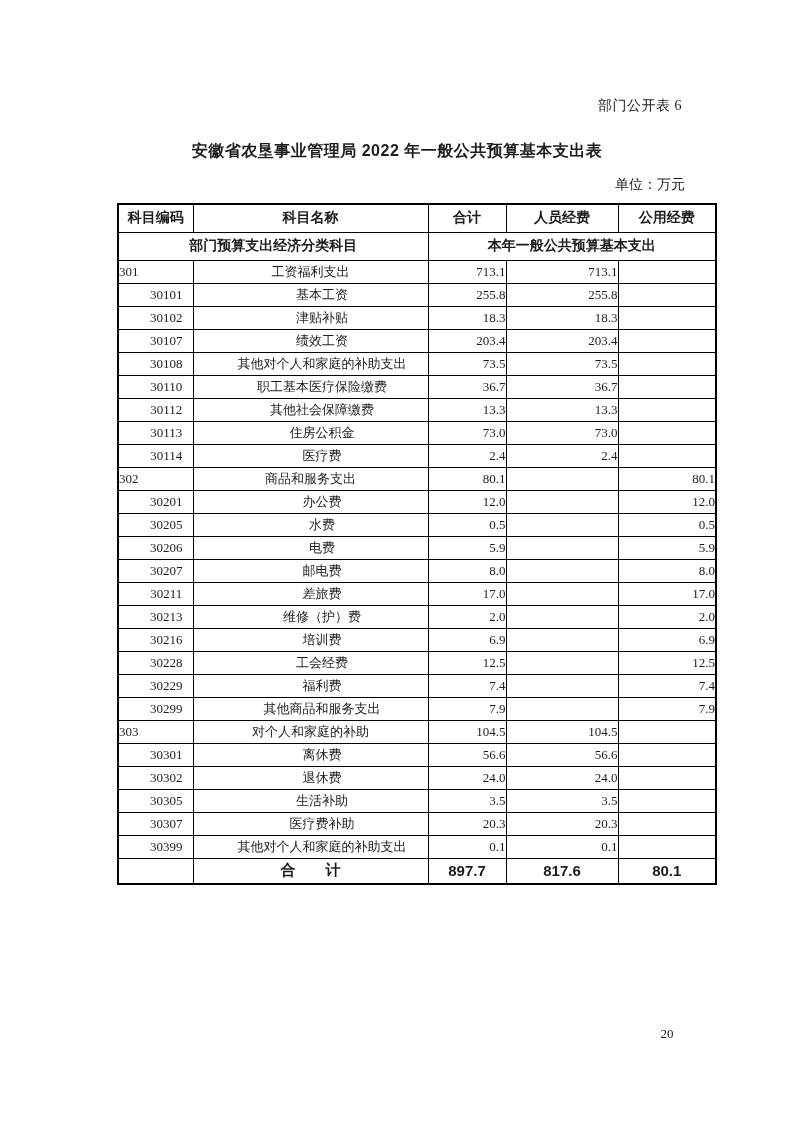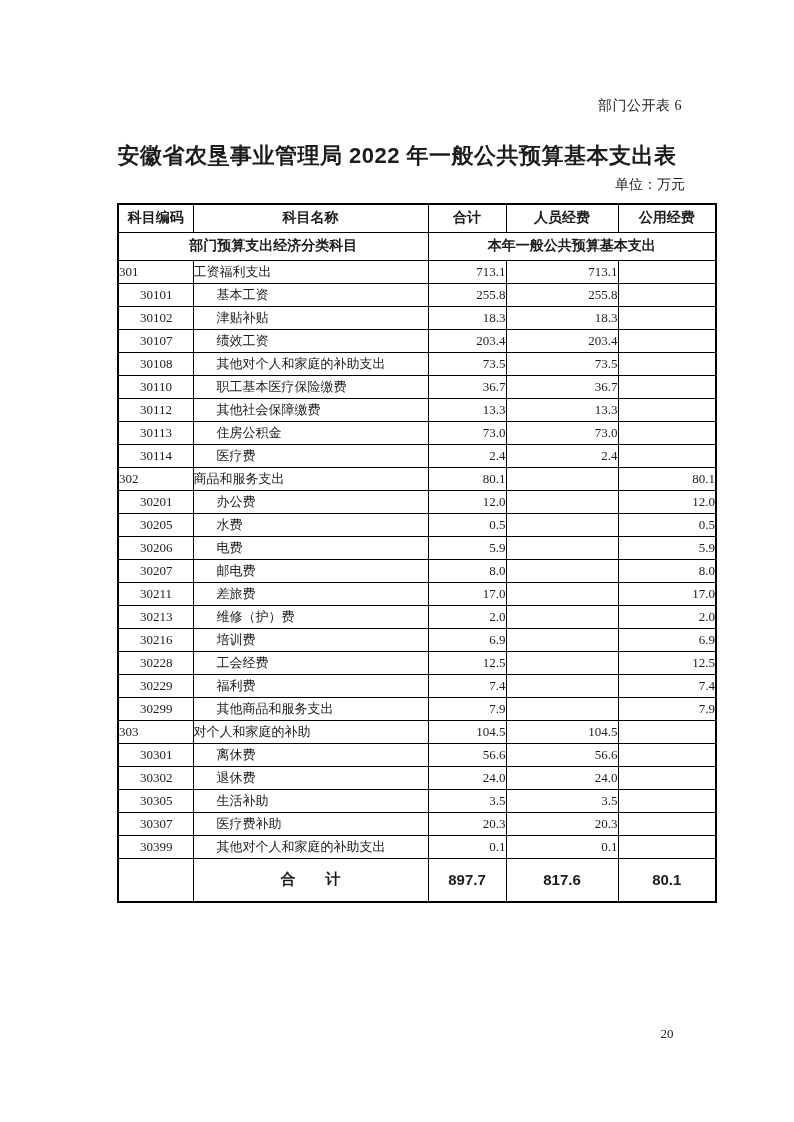--- a/index.html
+++ b/index.html
@@ -23,21 +23,21 @@
     letter-spacing: 0.5px;
   }
   .page-title {
     position: absolute;
     top: 141px;
     left: 0;
     width: 100%;
     text-align: center;
     font-family: "Liberation Sans", sans-serif;
     font-weight: bold;
-    font-size: 22px;
+    font-size: 16px;
     letter-spacing: 0.5px;
   }
   .unit-note {
     position: absolute;
     top: 176px;
     right: 109px;
     font-size: 14px;
   }
   .budget-table-wrap {
     position: absolute;
@@ -61,25 +61,25 @@
   thead tr { height: 28px; }
   thead th {
     font-family: "Liberation Sans", sans-serif;
     font-weight: bold;
     font-size: 14px;
     text-align: center;
   }
   tbody tr { height: 23px; }
   tbody td { font-size: 13px; }
   td.cell-code { text-align: left; padding-left: 7px; font-family: Liberation Serif, serif; }
-  tr.sub td.cell-code { padding-left: 21px; }
-  td.cell-name { text-align: left; padding-left: 9px; }
+  tr.sub td.cell-code { padding-left: 21px; text-align: center; }
+  td.cell-name { text-align: center; padding-left: 9px; }
   tr.sub td.cell-name { padding-left: 23px; }
   td.cell-num { text-align: right; padding-right: 13px; }
-  tfoot tr { height: 44px; }
+  tfoot tr { height: 26px; }
   tfoot td {
     font-family: "Liberation Sans", sans-serif;
     font-weight: bold;
     font-size: 15px;
     text-align: center;
   }
   .page-number {
     position: absolute;
     top: 1026px;
     left: 652px;

